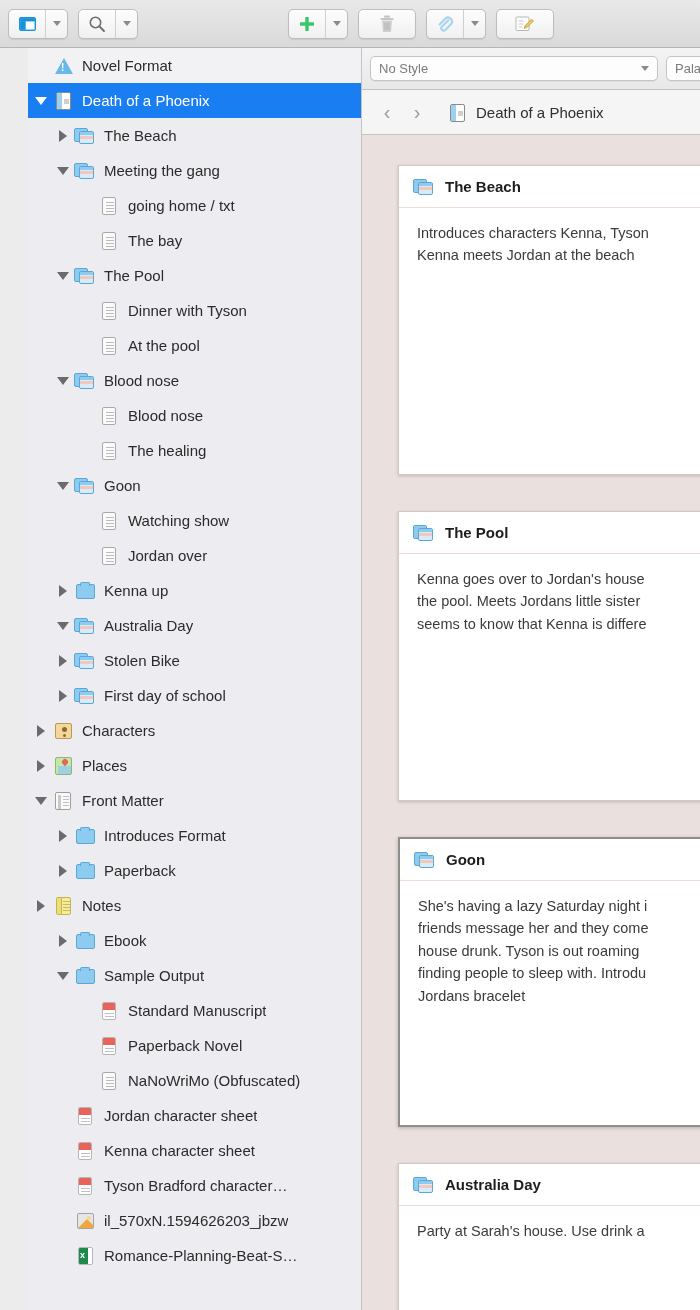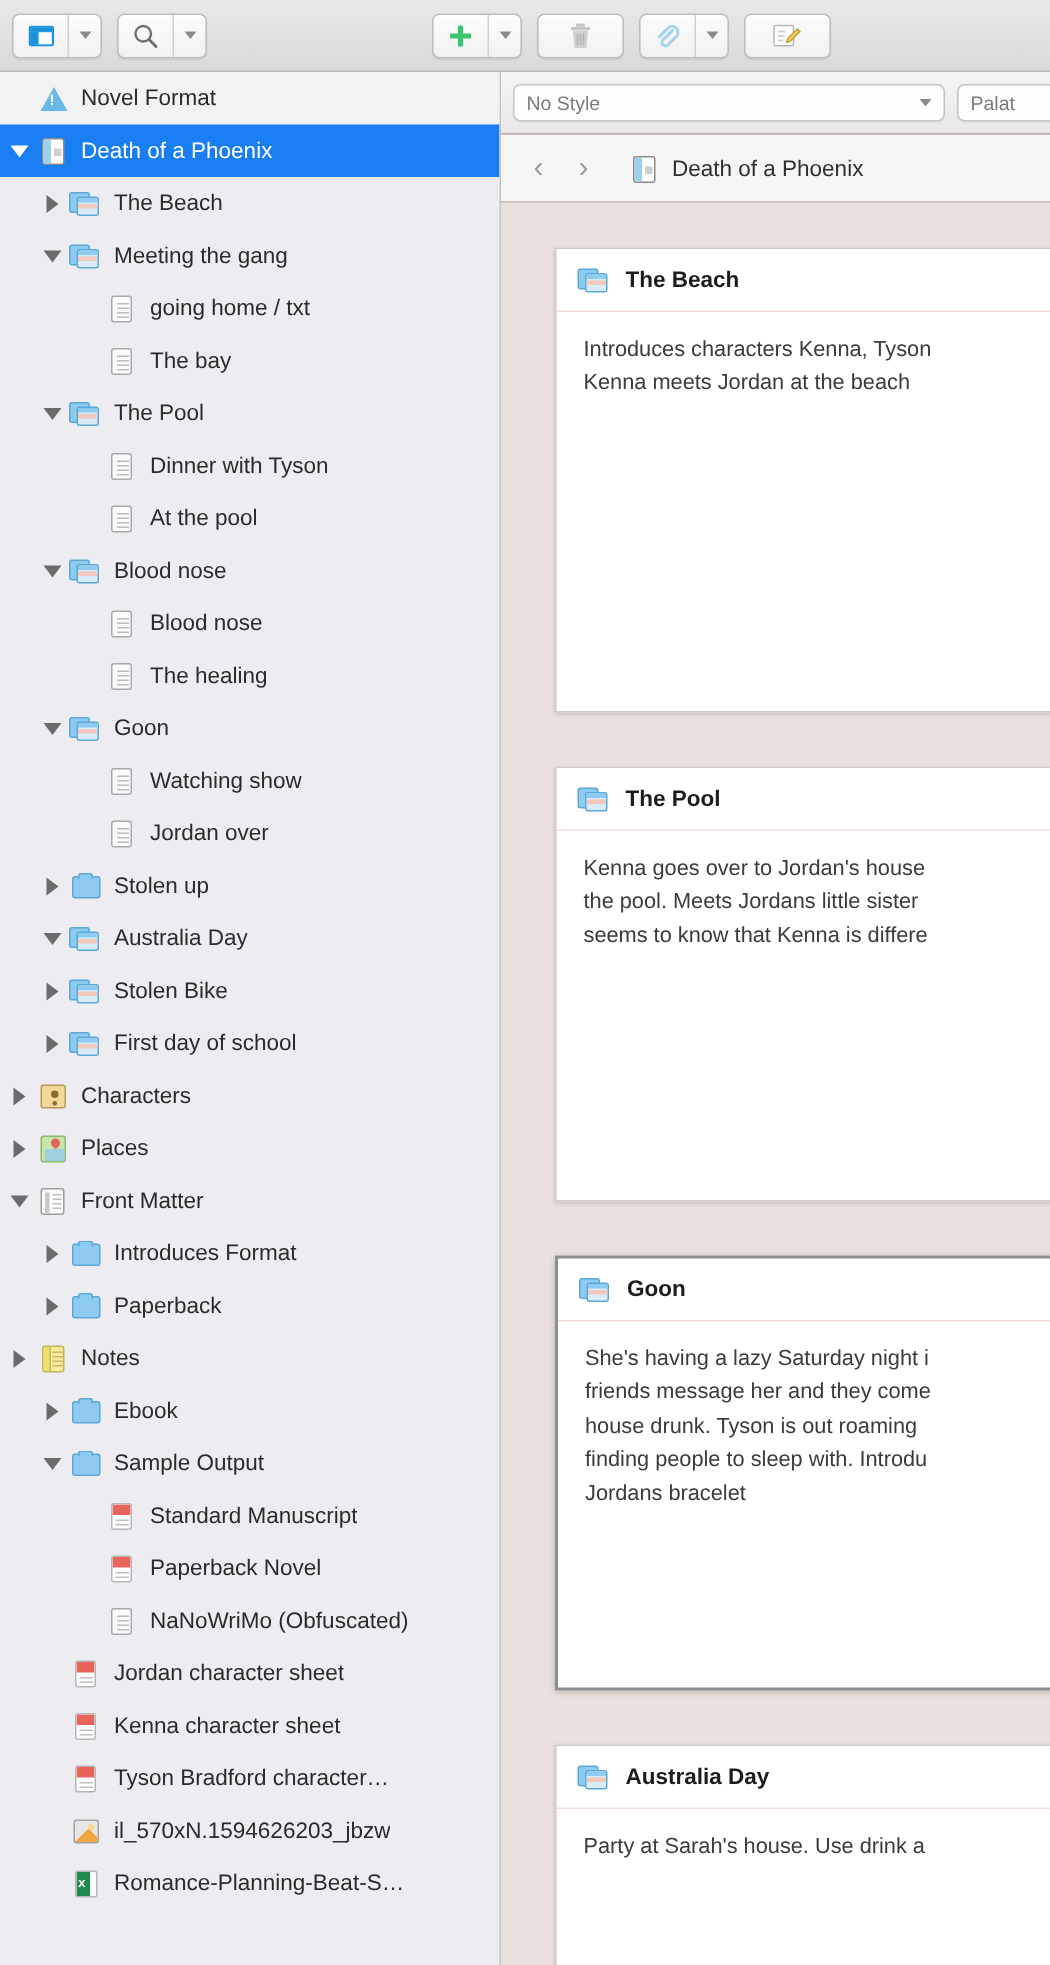--- a/index.html
+++ b/index.html
@@ -41,21 +41,21 @@
   .tb-spacer-lg { width: 150px; }
 
   .caret-glyph {
     width: 0; height: 0;
     border-left: 4px solid transparent;
     border-right: 4px solid transparent;
     border-top: 5px solid #8a8a8a;
   }
 
   
-  .body-split { flex: 1; display: flex; min-height: 0; }
+  .body-split { flex: 1; display: flex; min-height: 0; padding-left: 28px; }
 
   
   .sidebar {
     width: 334px; min-width: 334px;
     background: #edecf0;
     border-right: 1px solid #c3c3c3;
     overflow: hidden;
     position: relative;
   }
   .row {
@@ -496,21 +496,21 @@
           </span>
           <span class="lbl">Jordan over</span>
         </div>
         <div class="row ind1">
           <span class="disc-wrap">
             <span class="disc closed"></span>
           </span>
           <span class="ico">
             <span class="ic-folder"></span>
           </span>
-          <span class="lbl">Stolen up</span>
+          <span class="lbl">Kenna up</span>
         </div>
         <div class="row ind1">
           <span class="disc-wrap">
             <span class="disc open"></span>
           </span>
           <span class="ico">
             <span class="ic-folder-stack">
               <span class="back"></span>
               <span class="front"></span>
             </span>

